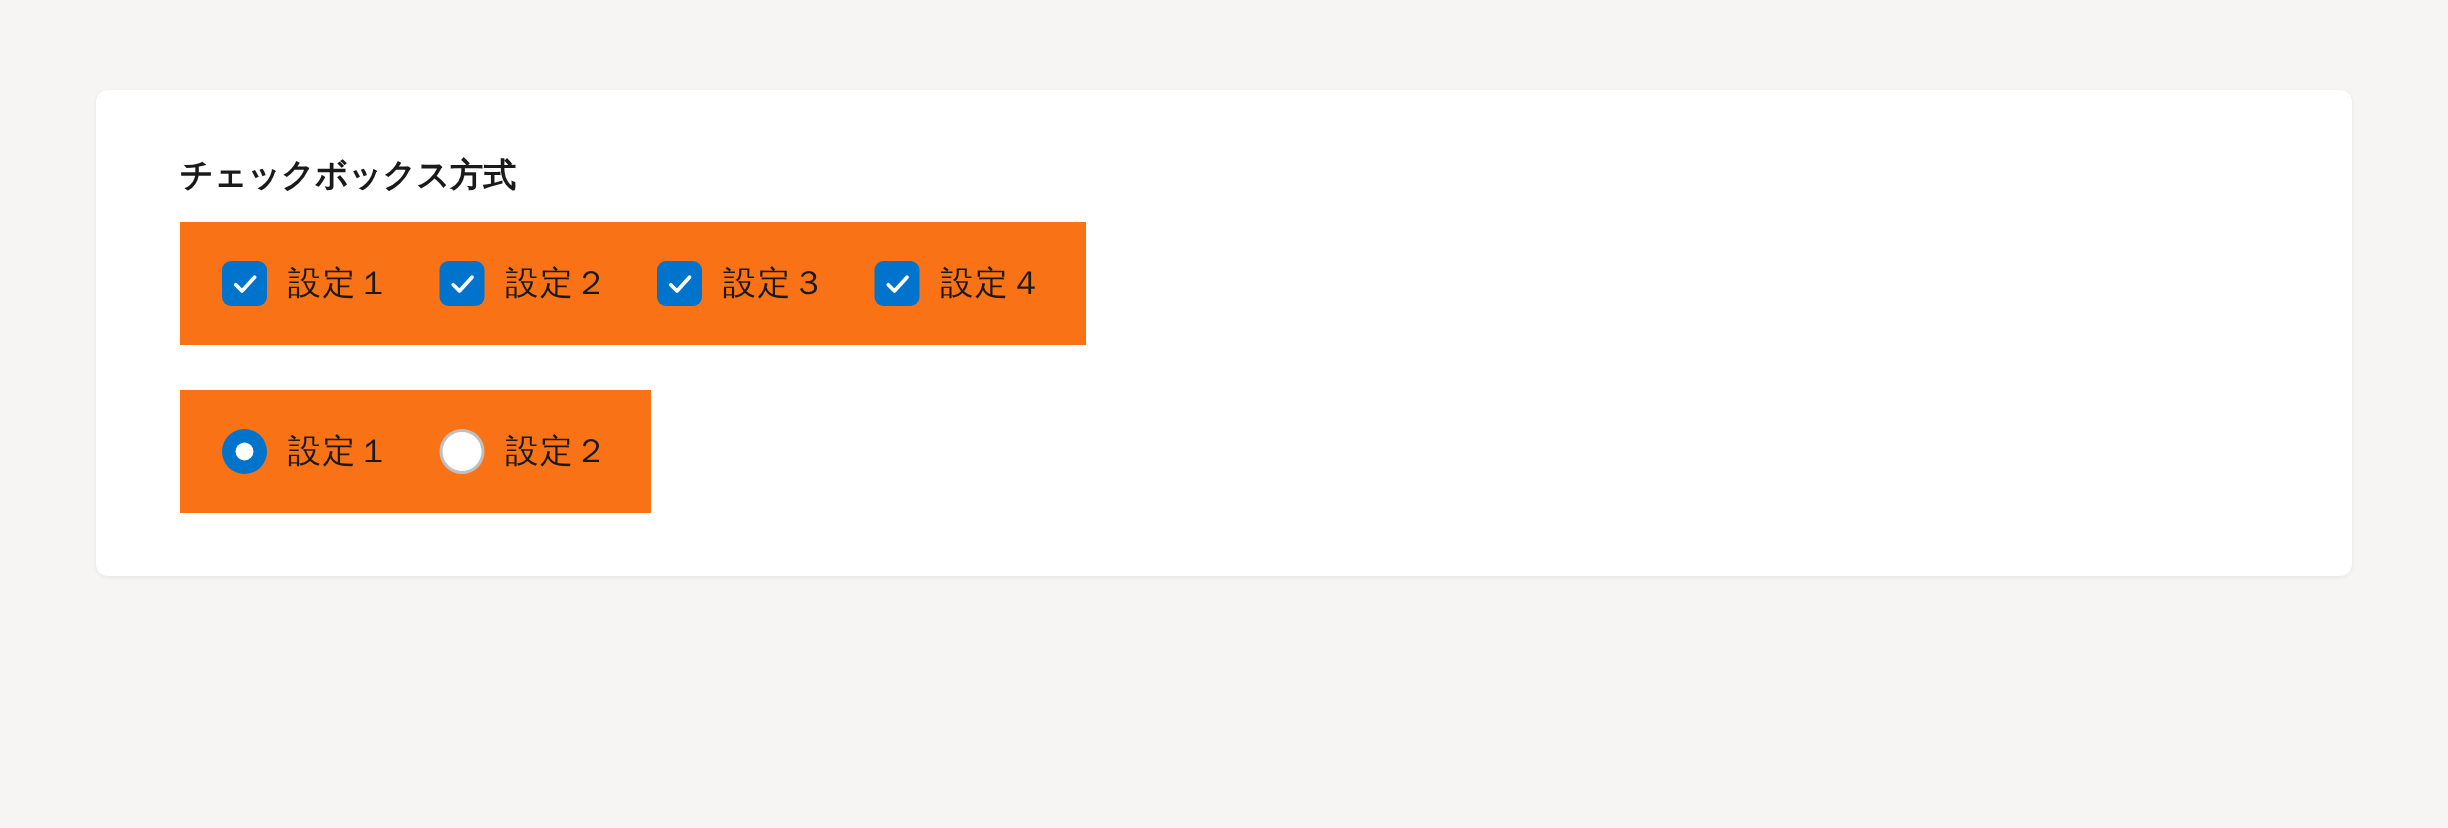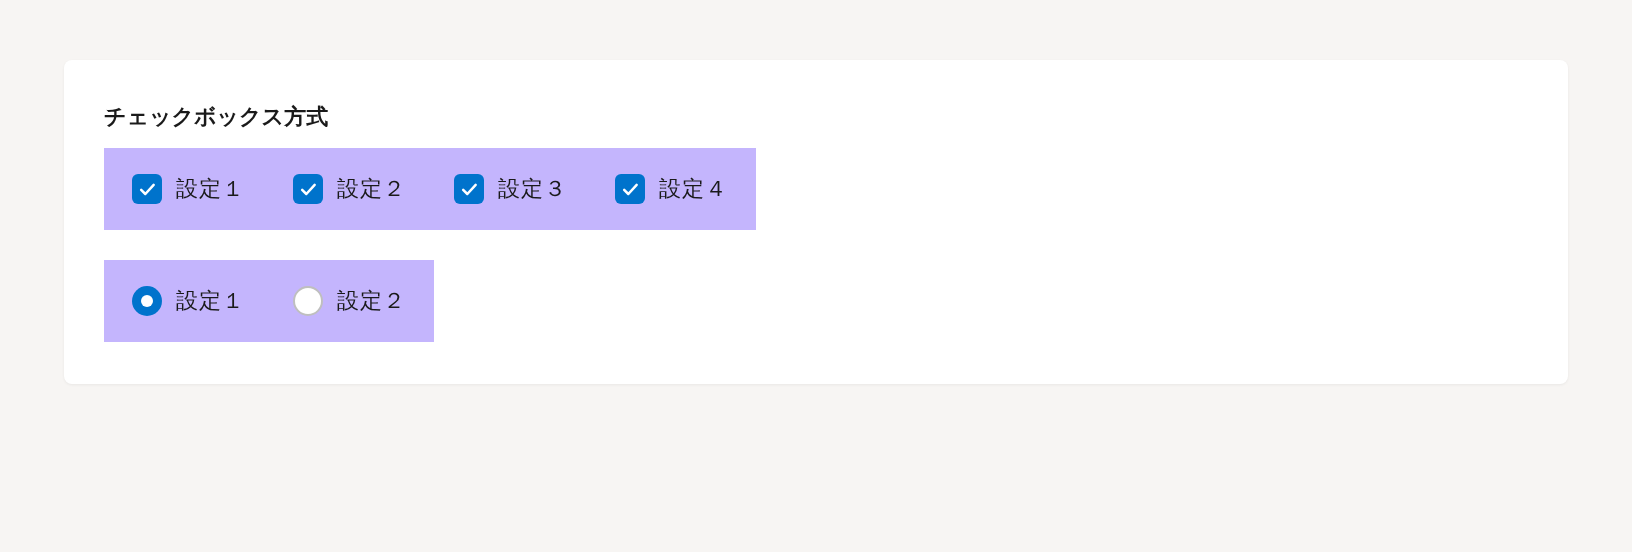--- a/index.html
+++ b/index.html
@@ -11,39 +11,39 @@
       font-family: -apple-system, BlinkMacSystemFont, "Segoe UI", "Hiragino Sans", "Hiragino Kaku Gothic ProN", Meiryo, sans-serif;
       background: #f7f5f3;
       padding: 60px 64px;
       width: 1632px;
       height: 552px;
     }
     .card {
       background: #ffffff;
       border-radius: 8px;
       box-shadow: 0 1px 3px rgba(0,0,0,0.06);
-      padding: 42px 40px;
+      padding: 42px 56px;
     }
     .section {
       margin-bottom: 30px;
     }
     .section:last-child {
       margin-bottom: 0;
     }
     .section-title {
       font-size: 22px;
       font-weight: 700;
       color: #1a1a1a;
       margin-bottom: 16px;
     }
     .option-group {
       display: inline-flex;
-      background: #c4b5fd;
+      background: #f97316;
       padding: 26px 28px;
-      gap: 48px;
+      gap: 32px;
       align-items: center;
       justify-content: flex-end;
     }
     .option {
       display: inline-flex;
       align-items: center;
       gap: 14px;
       cursor: pointer;
     }
     .checkbox {

